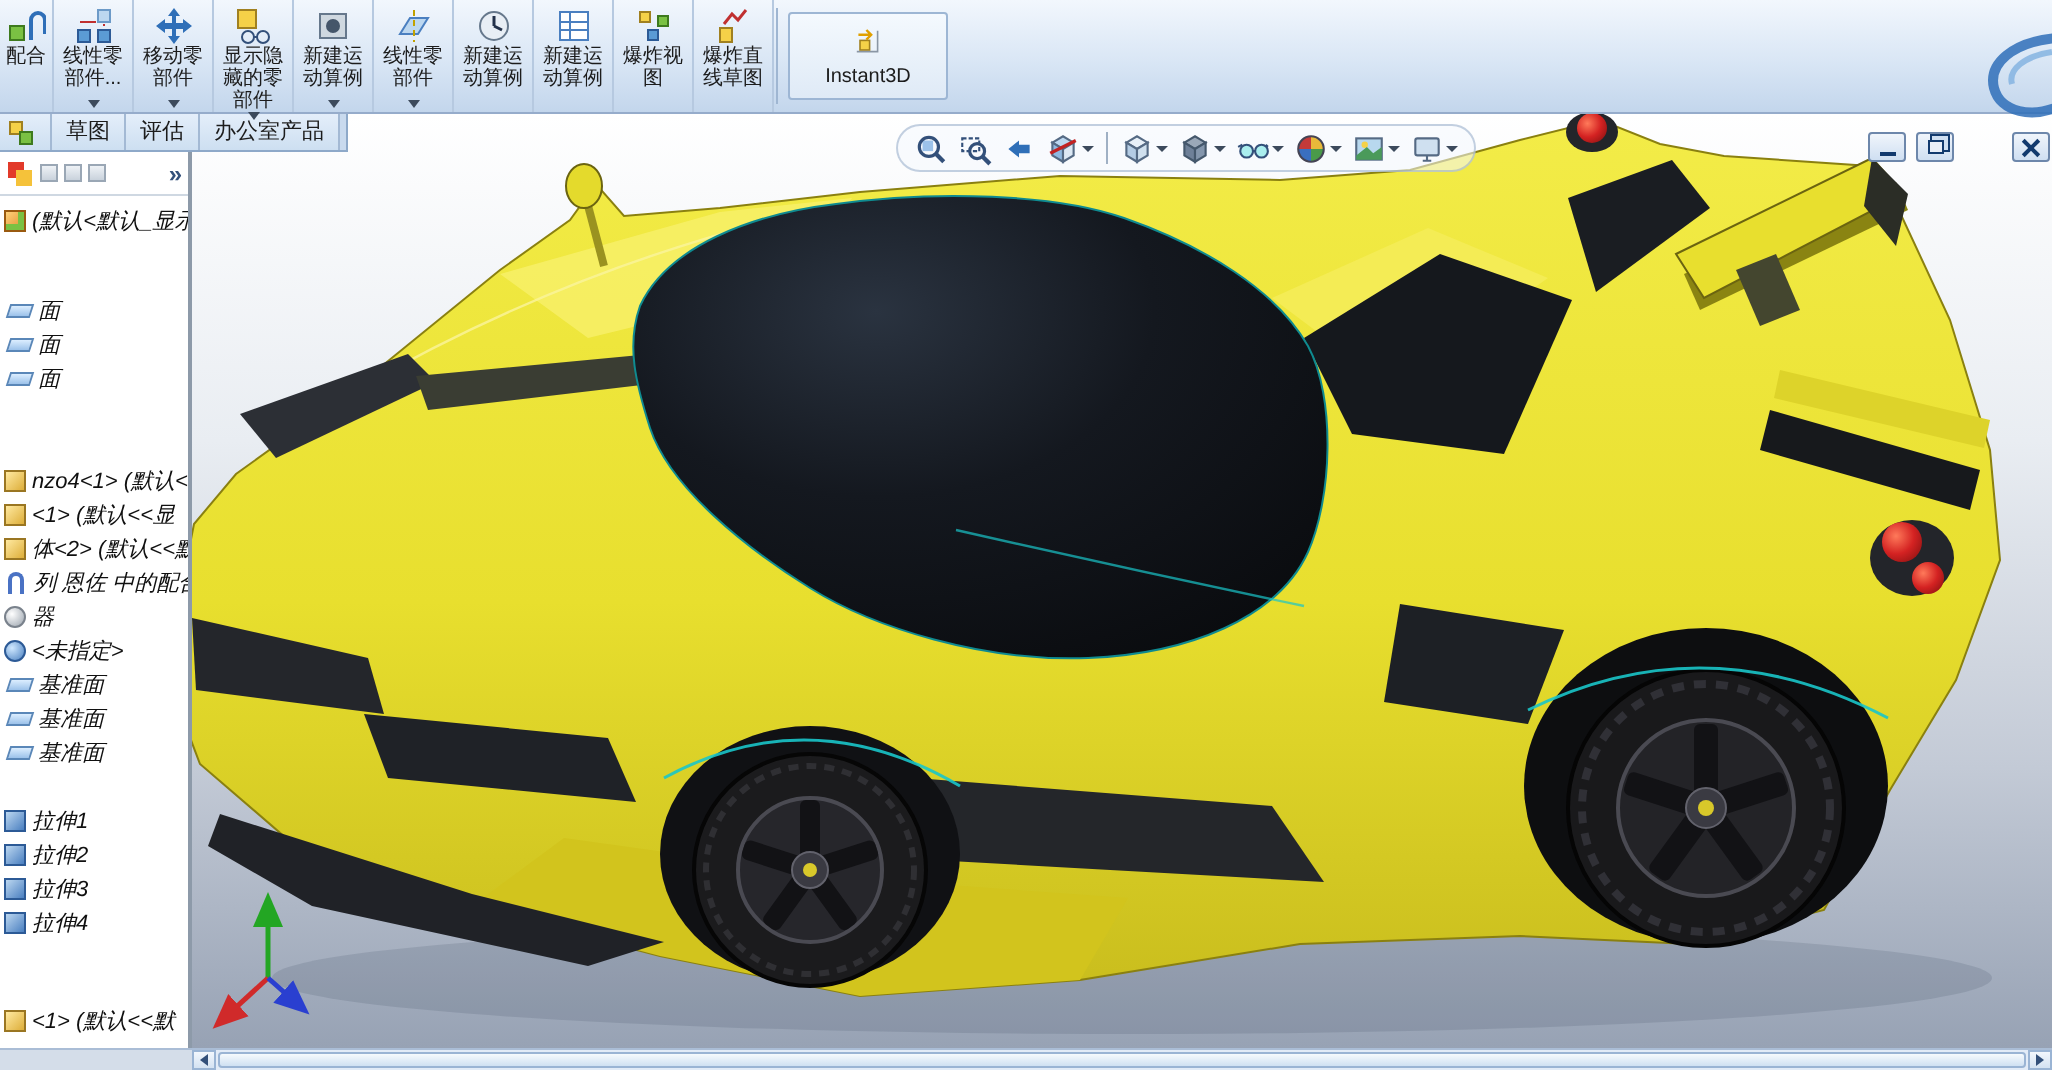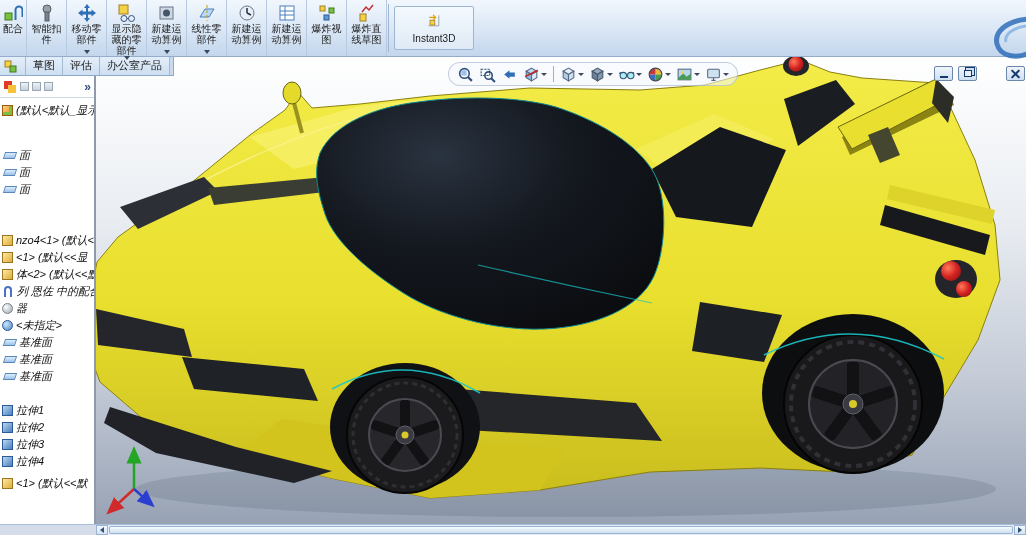--- a/index.html
+++ b/index.html
@@ -313,24 +313,27 @@
 <div class="toolbar">
   <div class="tb-btn w30">
     <svg class="tb-icon" viewBox="0 0 20 20">
         <rect x="2" y="10" width="7" height="7" fill="#7ac143" stroke="#3e7a1e"></rect>
         <path d="M12.5 17 V7 a3.5 3.5 0 0 1 7 0 v7" fill="none" stroke="#2f6fb8" stroke-width="2"></path>
       </svg>
     <span class="tb-label">配合</span>
   </div>
   <div class="tb-btn">
     <svg class="tb-icon" viewBox="0 0 20 20">
-        <circle cx="10" cy="6" r="4" fill="#9aa0a8" stroke="#555c66"></circle>
-        <rect x="8" y="9" width="4" height="9" fill="#7a8088" stroke="#555c66"></rect>
-      </svg>
-    <span class="tb-label">智能扣件</span>
+        <rect x="2" y="12" width="6" height="6" fill="#5b9bd5" stroke="#2c5a96"></rect>
+        <rect x="12" y="12" width="6" height="6" fill="#5b9bd5" stroke="#2c5a96"></rect>
+        <rect x="12" y="2" width="6" height="6" fill="#bcd7f0" stroke="#6c9ac8"></rect>
+        <path d="M3 8 H11 M15 10 V9" stroke="#c03030"></path>
+      </svg>
+    <span class="tb-label">线性零部件...</span>
+    <span class="caret"></span>
   </div>
   <div class="tb-btn">
     <svg class="tb-icon" viewBox="0 0 20 20">
         <path d="M10 1 L13 5 H11 V8.5 H14.5 V6.5 L19 10 L14.5 13.5 V11.5 H11 V15 H13 L10 19 L7 15 H9 V11.5 H5.5 V13.5 L1 10 L5.5 6.5 V8.5 H9 V5 H7 Z" fill="#2f6fb8"></path>
       </svg>
     <span class="tb-label">移动零部件</span>
     <span class="caret"></span>
   </div>
   <div class="tb-btn">
     <svg class="tb-icon" viewBox="0 0 20 20">
@@ -494,21 +497,21 @@
         <span class="tree-text">拉伸2</span>
       </div>
     <div class="tree-row">
         <span class="ti ti-ext"></span>
         <span class="tree-text">拉伸3</span>
       </div>
     <div class="tree-row">
         <span class="ti ti-ext"></span>
         <span class="tree-text">拉伸4</span>
       </div>
-    <div class="tree-row" style="margin-top:5px">
+    <div class="tree-row" style="margin-top:32px">
         <span class="ti ti-part"></span>
         <span class="tree-text">&lt;1&gt; (默认&lt;&lt;默</span>
       </div>
   </div>
 </div>
 
 <div class="corner"></div>
 <div class="hscroll">
   <div class="hs-btn">
       <span class="hs-left"></span>

